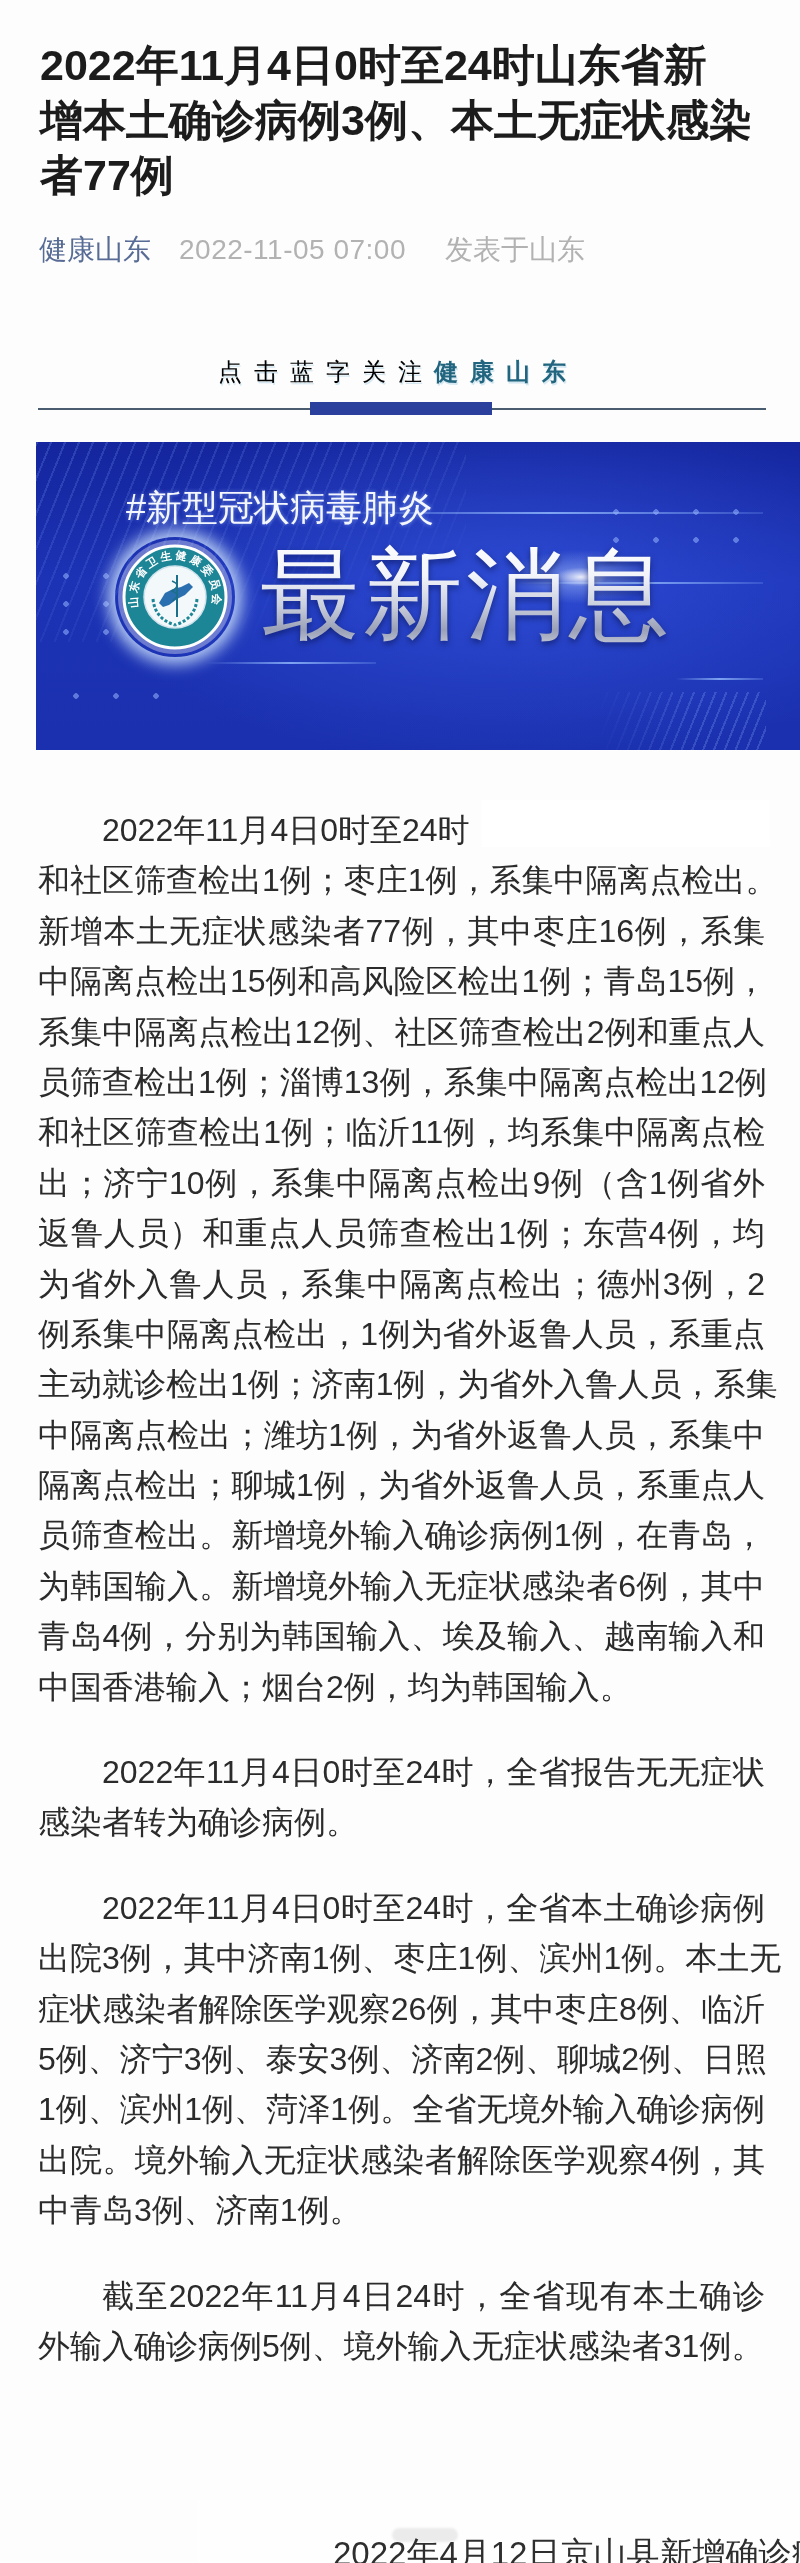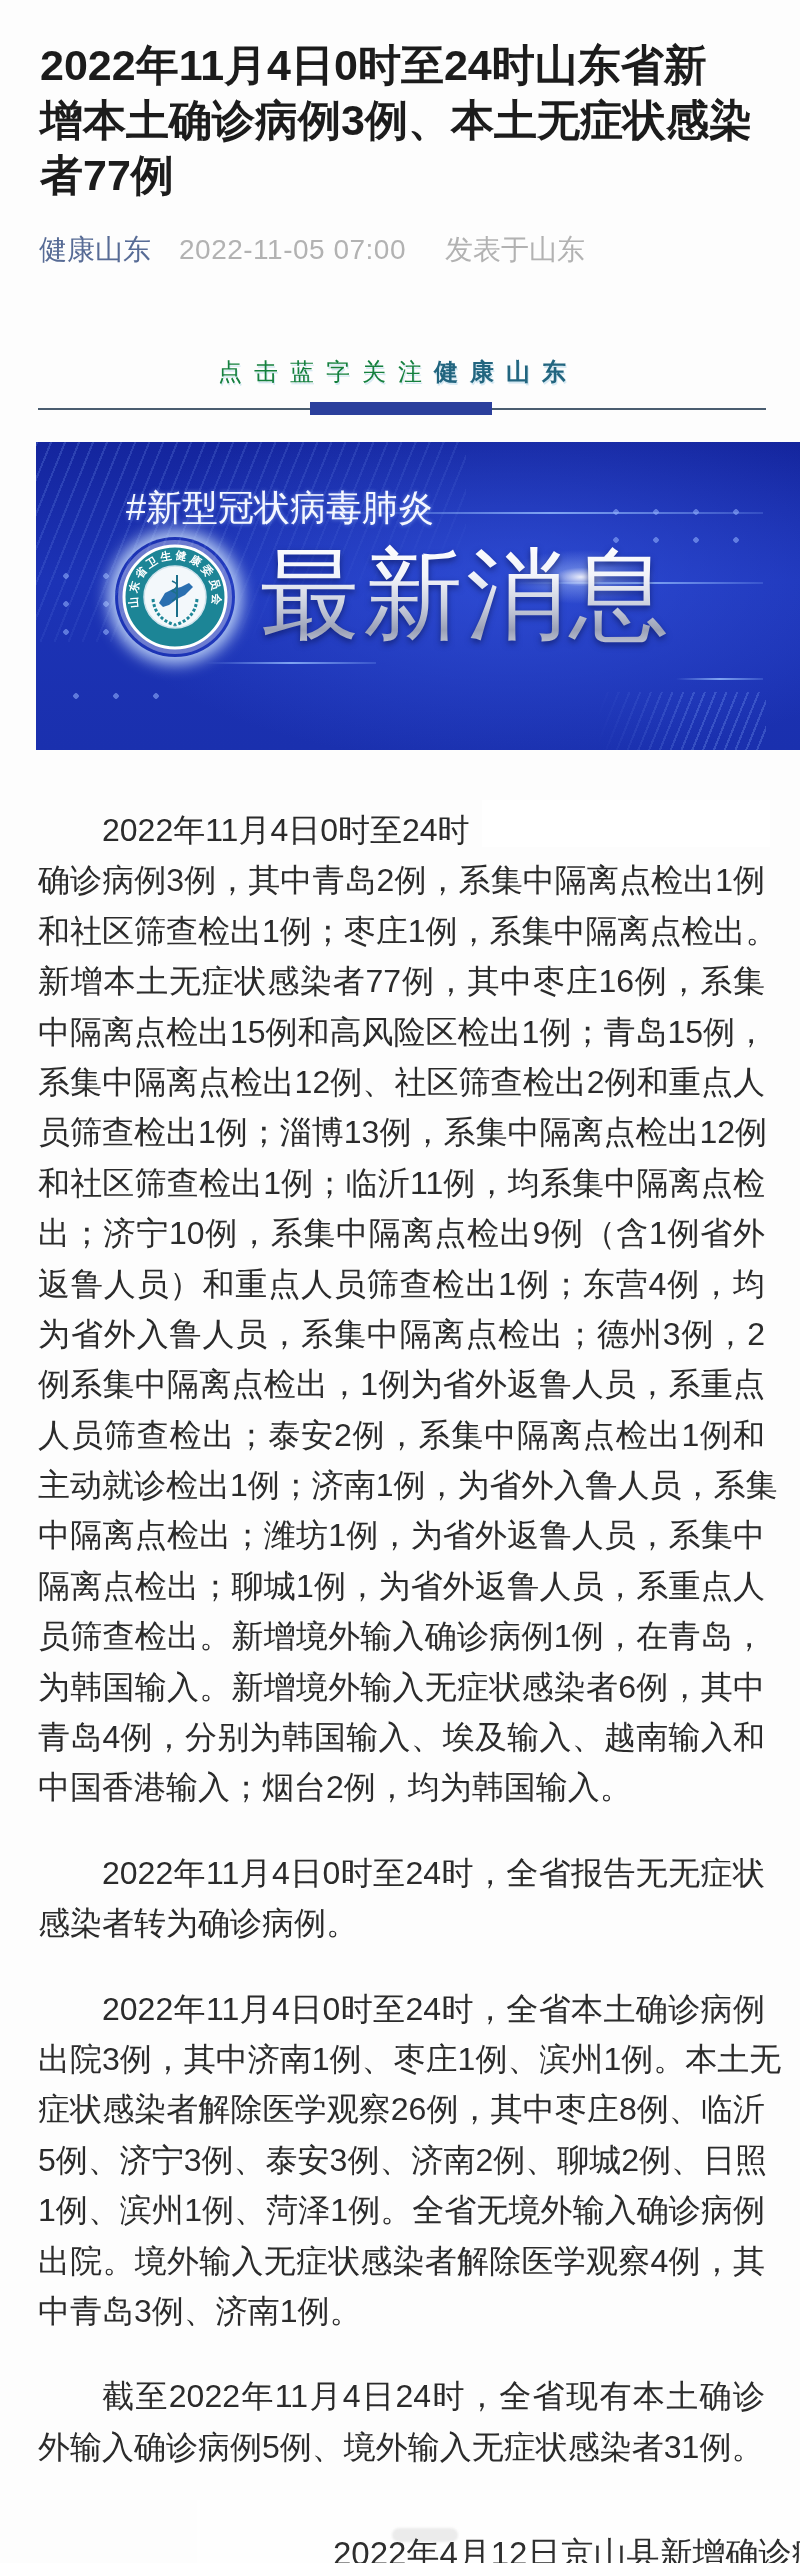--- a/index.html
+++ b/index.html
@@ -20,21 +20,21 @@
 
   
   .meta { top: 233px; height: 34px; left: 0; width: 800px; font-size: 28px; line-height: 34px; }
   .meta span { position: absolute; top: 0; white-space: nowrap; }
   .meta .account { left: 39px; color: #576b95; }
   .meta .datetime { left: 167px; color: #b2b2b2; letter-spacing: 0.5px; margin-left: 12px; }
   .meta .location { left: 445px; color: #b2b2b2; }
 
   
   .follow { left: 218px; top: 357px; font-size: 24px; line-height: 30px; letter-spacing: 12px; white-space: nowrap; }
-  .follow .prefix { color: #15803d; text-shadow: 1px 2px 0 #d5e8f2; font-family: Liberation Mono, monospace; }
+  .follow .prefix { color: #000000; text-shadow: 1px 2px 0 #d5e8f2; font-family: Liberation Mono, monospace; }
   .follow .acct { color: #22657f; font-weight: bold; text-shadow: 1px 2px 0 #d5e8f2; }
   .divider { left: 38px; top: 408px; width: 728px; height: 2px; background: #4a5d70; }
   .divider-accent { left: 310px; top: 402px; width: 182px; height: 13px; background: #2b3f9c; }
 
   
   .banner {
     left: 36px; top: 442px; width: 768px; height: 308px; overflow: hidden;
     background:
       radial-gradient(ellipse 55% 60% at 62% 45%, rgba(60,95,235,0.55) 0%, rgba(40,70,210,0) 100%),
       linear-gradient(180deg, #14259d 0%, #1c33b6 45%, #1a30ae 100%);
@@ -147,32 +147,30 @@
       </text>
     </svg>
   </div>
 
   <div class="abs headline">最新消息</div>
 </div>
 
 <div class="abs body">
   <div class="para">
     <div class="line l indent">2022年11月4日0时至24时</div>
-    <div class="line j">确诊病例3例，其中青岛2例，系集中隔离点检出1例</div>
     <div class="line j">和社区筛查检出1例；枣庄1例，系集中隔离点检出。</div>
     <div class="line j">新增本土无症状感染者77例，其中枣庄16例，系集</div>
     <div class="line j">中隔离点检出15例和高风险区检出1例；青岛15例，</div>
     <div class="line j">系集中隔离点检出12例、社区筛查检出2例和重点人</div>
     <div class="line j">员筛查检出1例；淄博13例，系集中隔离点检出12例</div>
     <div class="line j">和社区筛查检出1例；临沂11例，均系集中隔离点检</div>
     <div class="line j">出；济宁10例，系集中隔离点检出9例（含1例省外</div>
     <div class="line j">返鲁人员）和重点人员筛查检出1例；东营4例，均</div>
     <div class="line j">为省外入鲁人员，系集中隔离点检出；德州3例，2</div>
     <div class="line j">例系集中隔离点检出，1例为省外返鲁人员，系重点</div>
-    <div class="line j">人员筛查检出；泰安2例，系集中隔离点检出1例和</div>
     <div class="line j">主动就诊检出1例；济南1例，为省外入鲁人员，系集</div>
     <div class="line j">中隔离点检出；潍坊1例，为省外返鲁人员，系集中</div>
     <div class="line j">隔离点检出；聊城1例，为省外返鲁人员，系重点人</div>
     <div class="line j">员筛查检出。新增境外输入确诊病例1例，在青岛，</div>
     <div class="line j">为韩国输入。新增境外输入无症状感染者6例，其中</div>
     <div class="line j">青岛4例，分别为韩国输入、埃及输入、越南输入和</div>
     <div class="line l">中国香港输入；烟台2例，均为韩国输入。</div>
   </div>
   <div class="para">
     <div class="line j indent">2022年11月4日0时至24时，全省报告无无症状</div>

